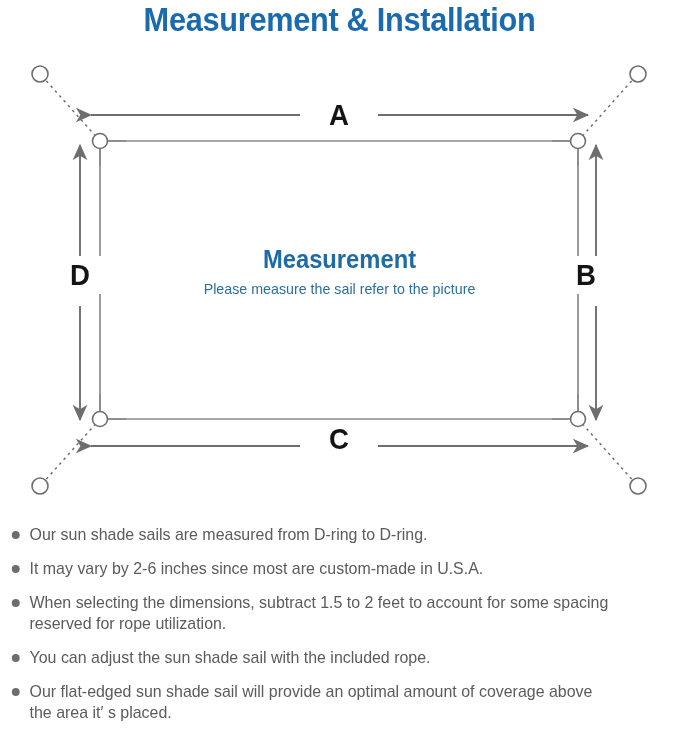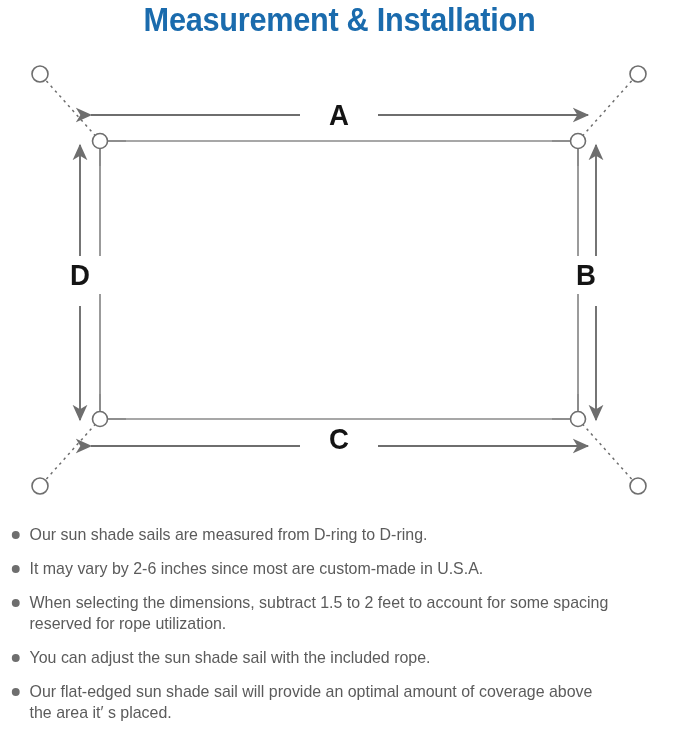--- a/index.html
+++ b/index.html
@@ -181,20 +181,24 @@
       <path d="M100,101 L100,118"></path>
       <path d="M570,93 L552,93"></path>
       <path d="M578,101 L578,118"></path>
       <path d="M108,371 L126,371"></path>
       <path d="M100,363 L100,346"></path>
       <path d="M570,371 L552,371"></path>
       <path d="M578,363 L578,346"></path>
     </g>
   </svg>
 
+  <div id="sail-caption">
+    <div id="sail-caption-title">Measurement</div>
+    <div id="sail-caption-sub">Please measure the sail refer to the picture</div>
+  </div>
 
   <div class="dim-label" id="dim-a">A</div>
   <div class="dim-label" id="dim-b">B</div>
   <div class="dim-label" id="dim-c">C</div>
   <div class="dim-label" id="dim-d">D</div>
 </div>
 
 <div id="notes">
   <div class="note-item">
     <span class="bullet"></span>

